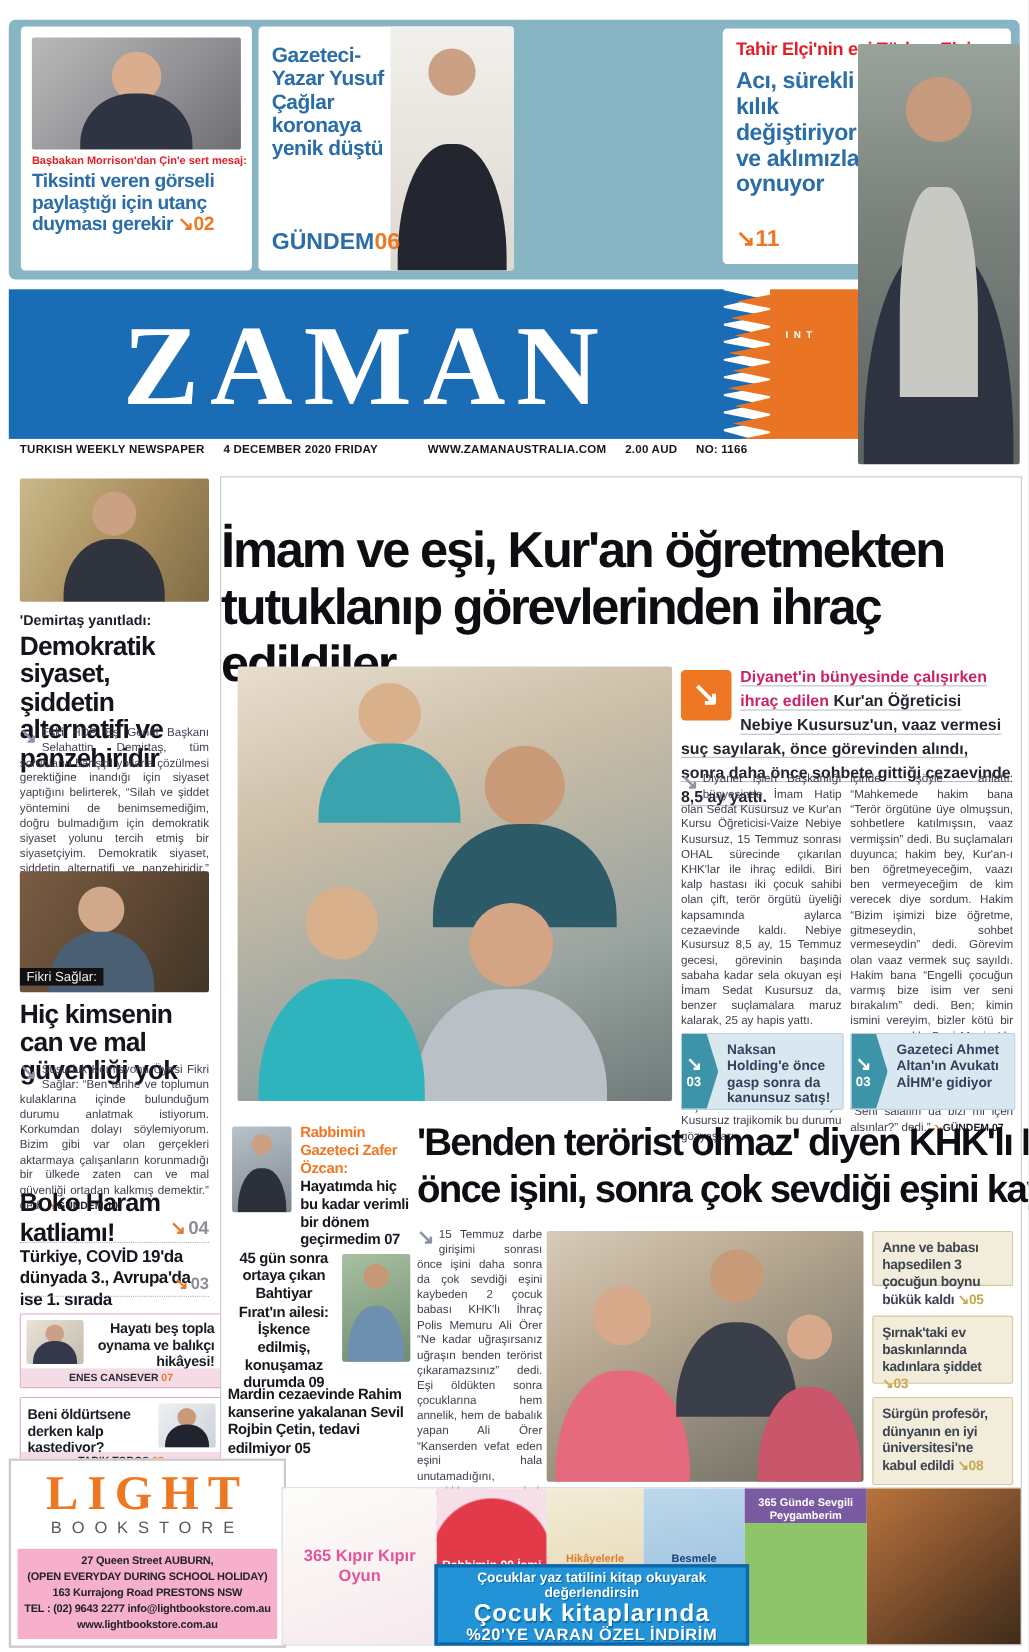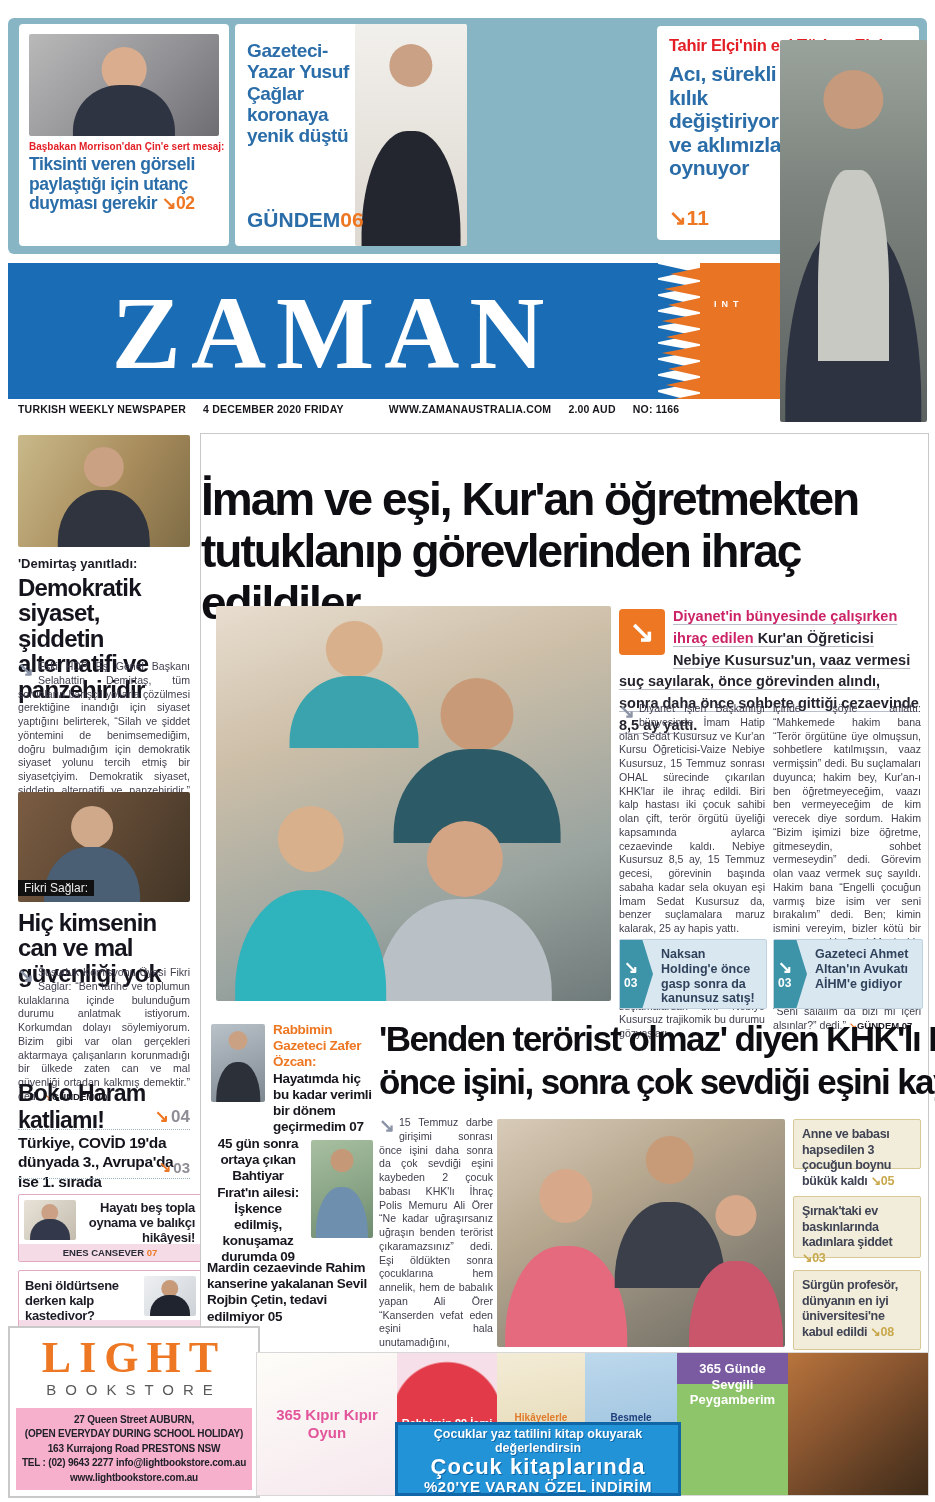--- a/index.html
+++ b/index.html
@@ -318,21 +318,21 @@
       <div>TEL : (02) 9643 2277  info@lightbookstore.com.au</div>
       <div>www.lightbookstore.com.au</div>
     </div>
   </div>
 
   <div class="collage">
     <div class="cover" style="width:140px;background:linear-gradient(160deg,#fdfdf8,#f6e8ee);color:#e2559a;font-size:15px;transform:none">365 Kıpır Kıpır Oyun</div>
     <div class="cover" style="width:100px;background:radial-gradient(circle at 50% 45%,#e33a49 58%,#f6dfe8 60%);color:#fff;font-size:11px">Rabbimin 99 İsmi</div>
     <div class="cover" style="width:88px;background:linear-gradient(170deg,#f3ecd6,#dfd0a8);color:#e07b2c;font-size:10px">Hikâyelerle Değerler Eğitimi</div>
     <div class="cover" style="width:92px;background:linear-gradient(170deg,#bcd8ec,#8fb8d8);color:#1e3f7a;font-size:10px">Besmele Hazinesi</div>
-    <div class="cover" style="width:111px;background:linear-gradient(180deg,#7a5aa0 22%,#8fc56a 22%);color:#fff;font-size:13px;align-items:flex-start;padding-top:8px">365 Günde Sevgili Peygamberim</div>
+    <div class="cover" style="width:111px;background:linear-gradient(180deg,#7a5aa0 22%,#8fc56a 22%);color:#fff;font-size:10px;align-items:flex-start;padding-top:8px">365 Günde Sevgili Peygamberim</div>
     <div class="cover" style="flex:1;background:linear-gradient(140deg,#b8743c 0%,#8a5630 40%,#5c3c22 75%,#3f2c1a)"></div>
   </div>
 
   <div class="promo">
     <div class="l1">Çocuklar yaz tatilini kitap okuyarak değerlendirsin</div>
     <div class="l2">Çocuk kitaplarında</div>
     <div class="l3">%20'YE VARAN ÖZEL İNDİRİM</div>
   </div>
 
 </div>

